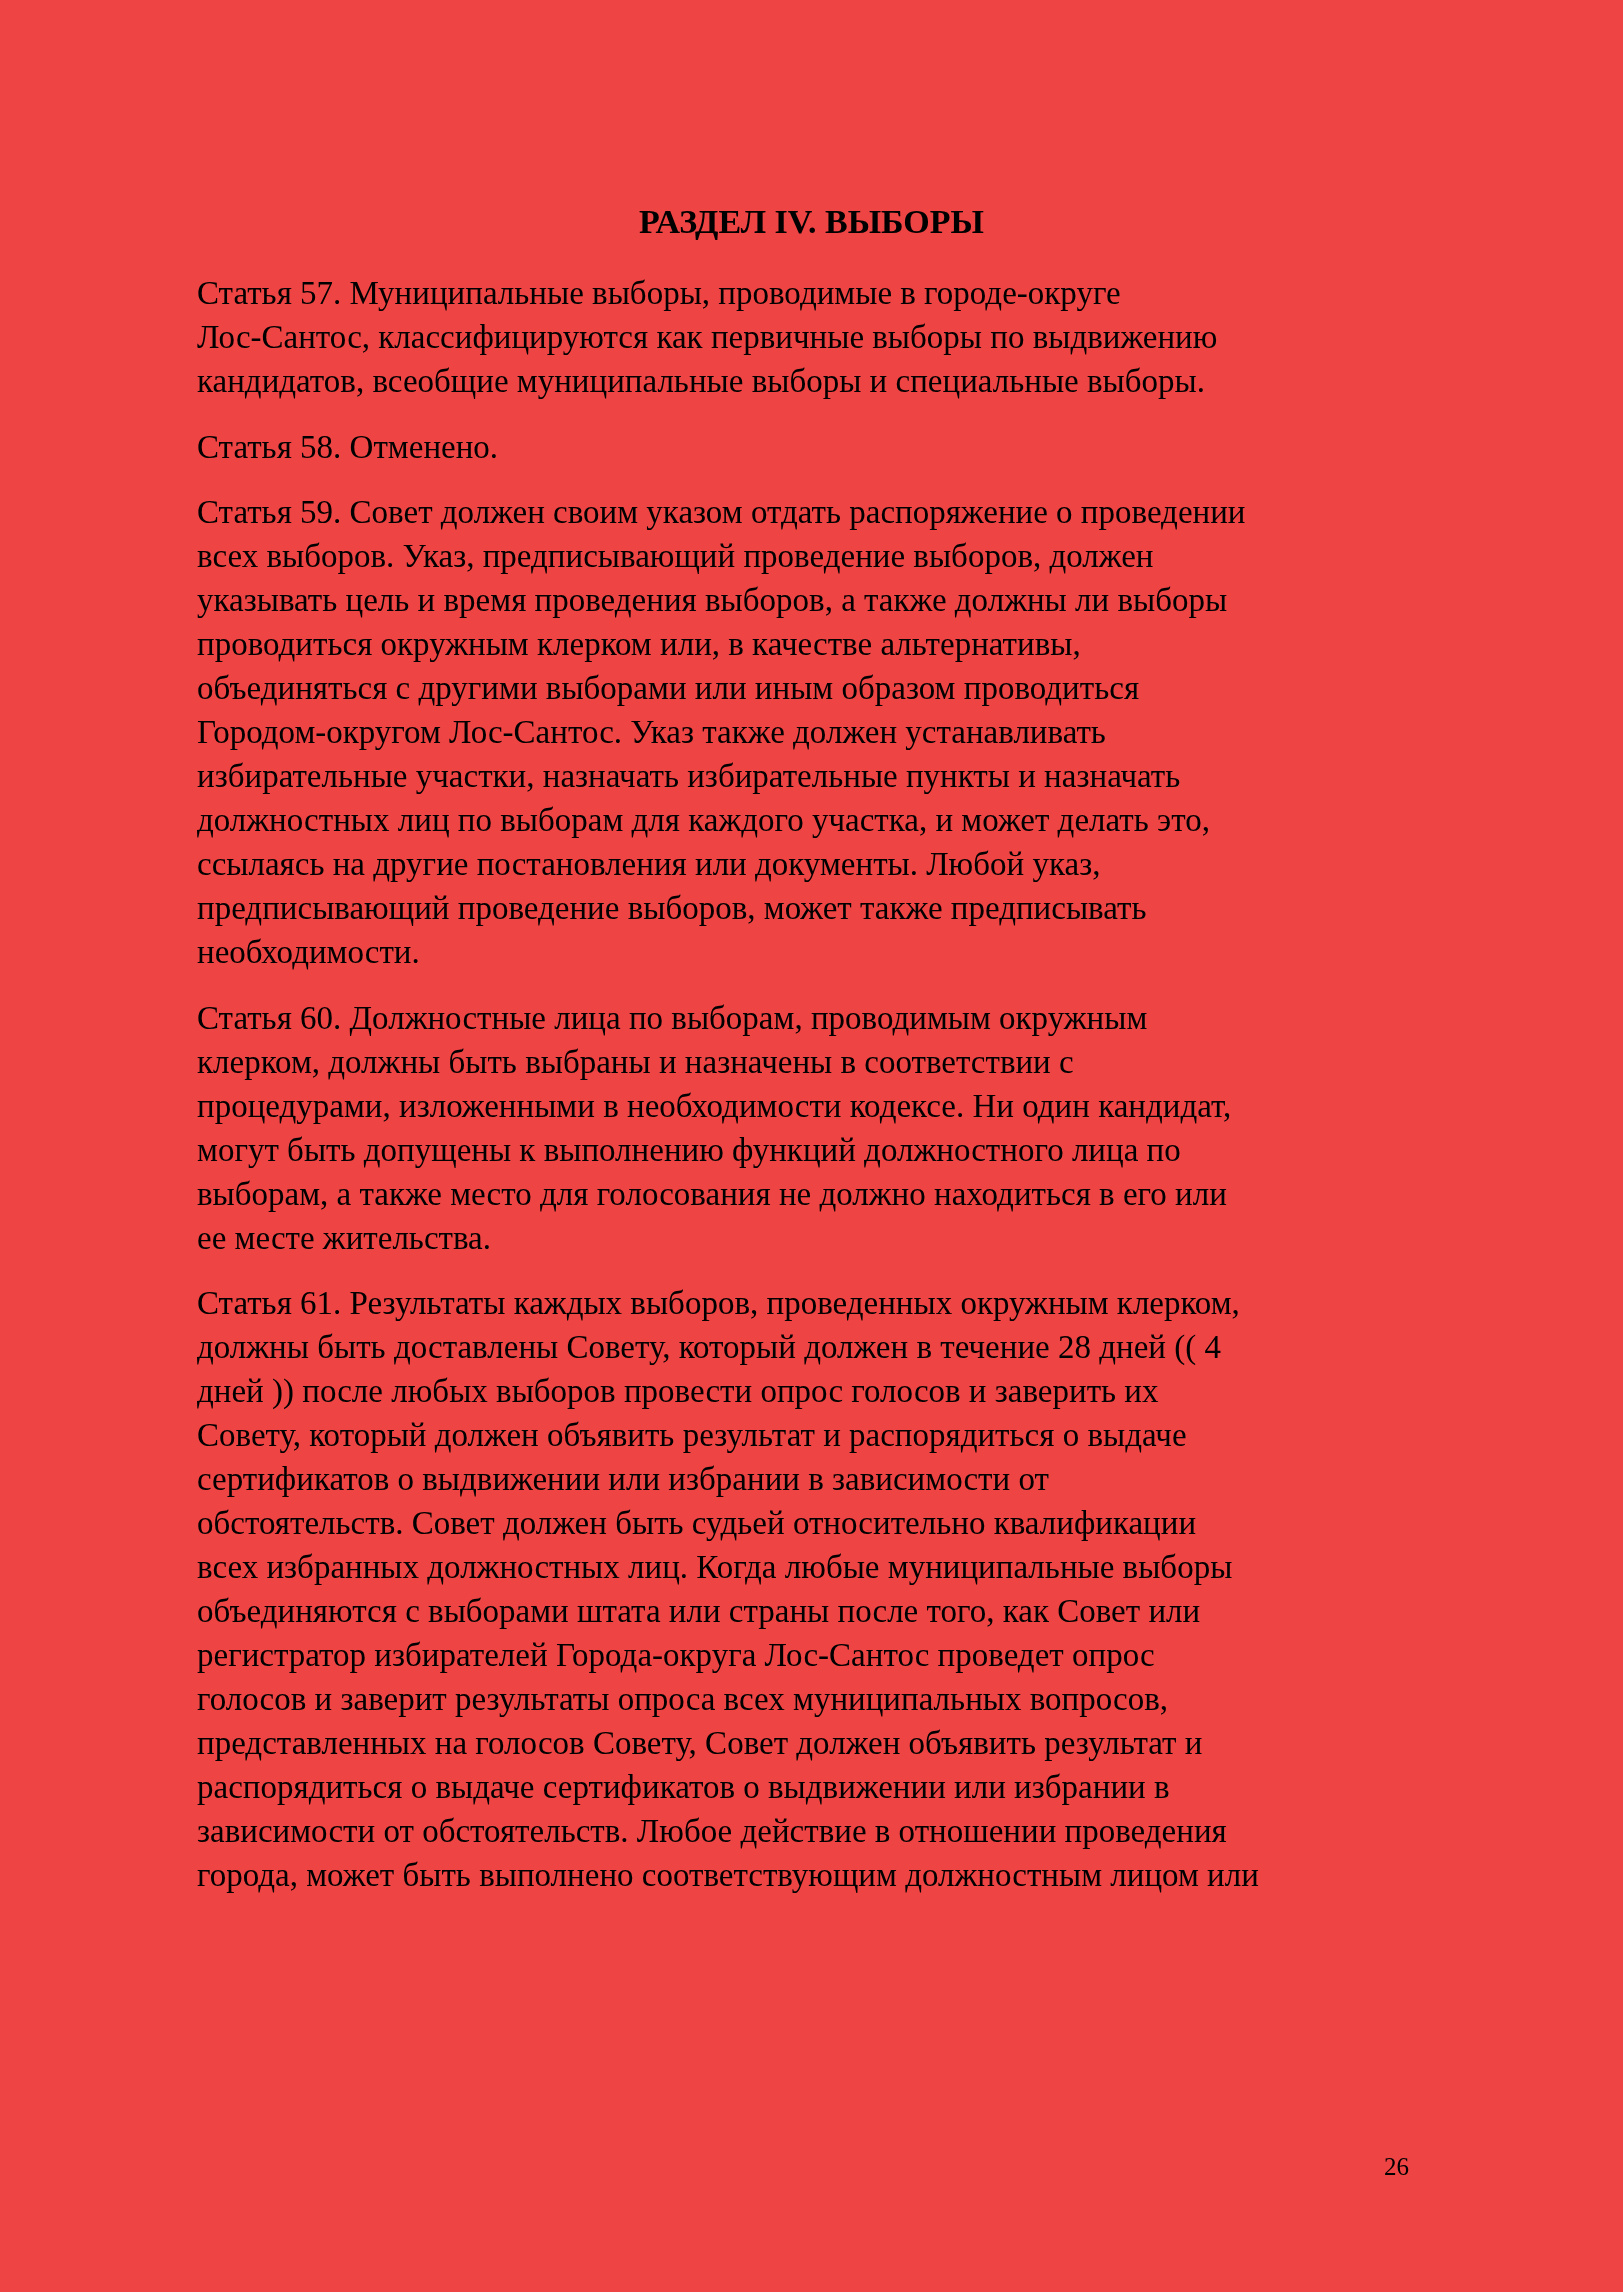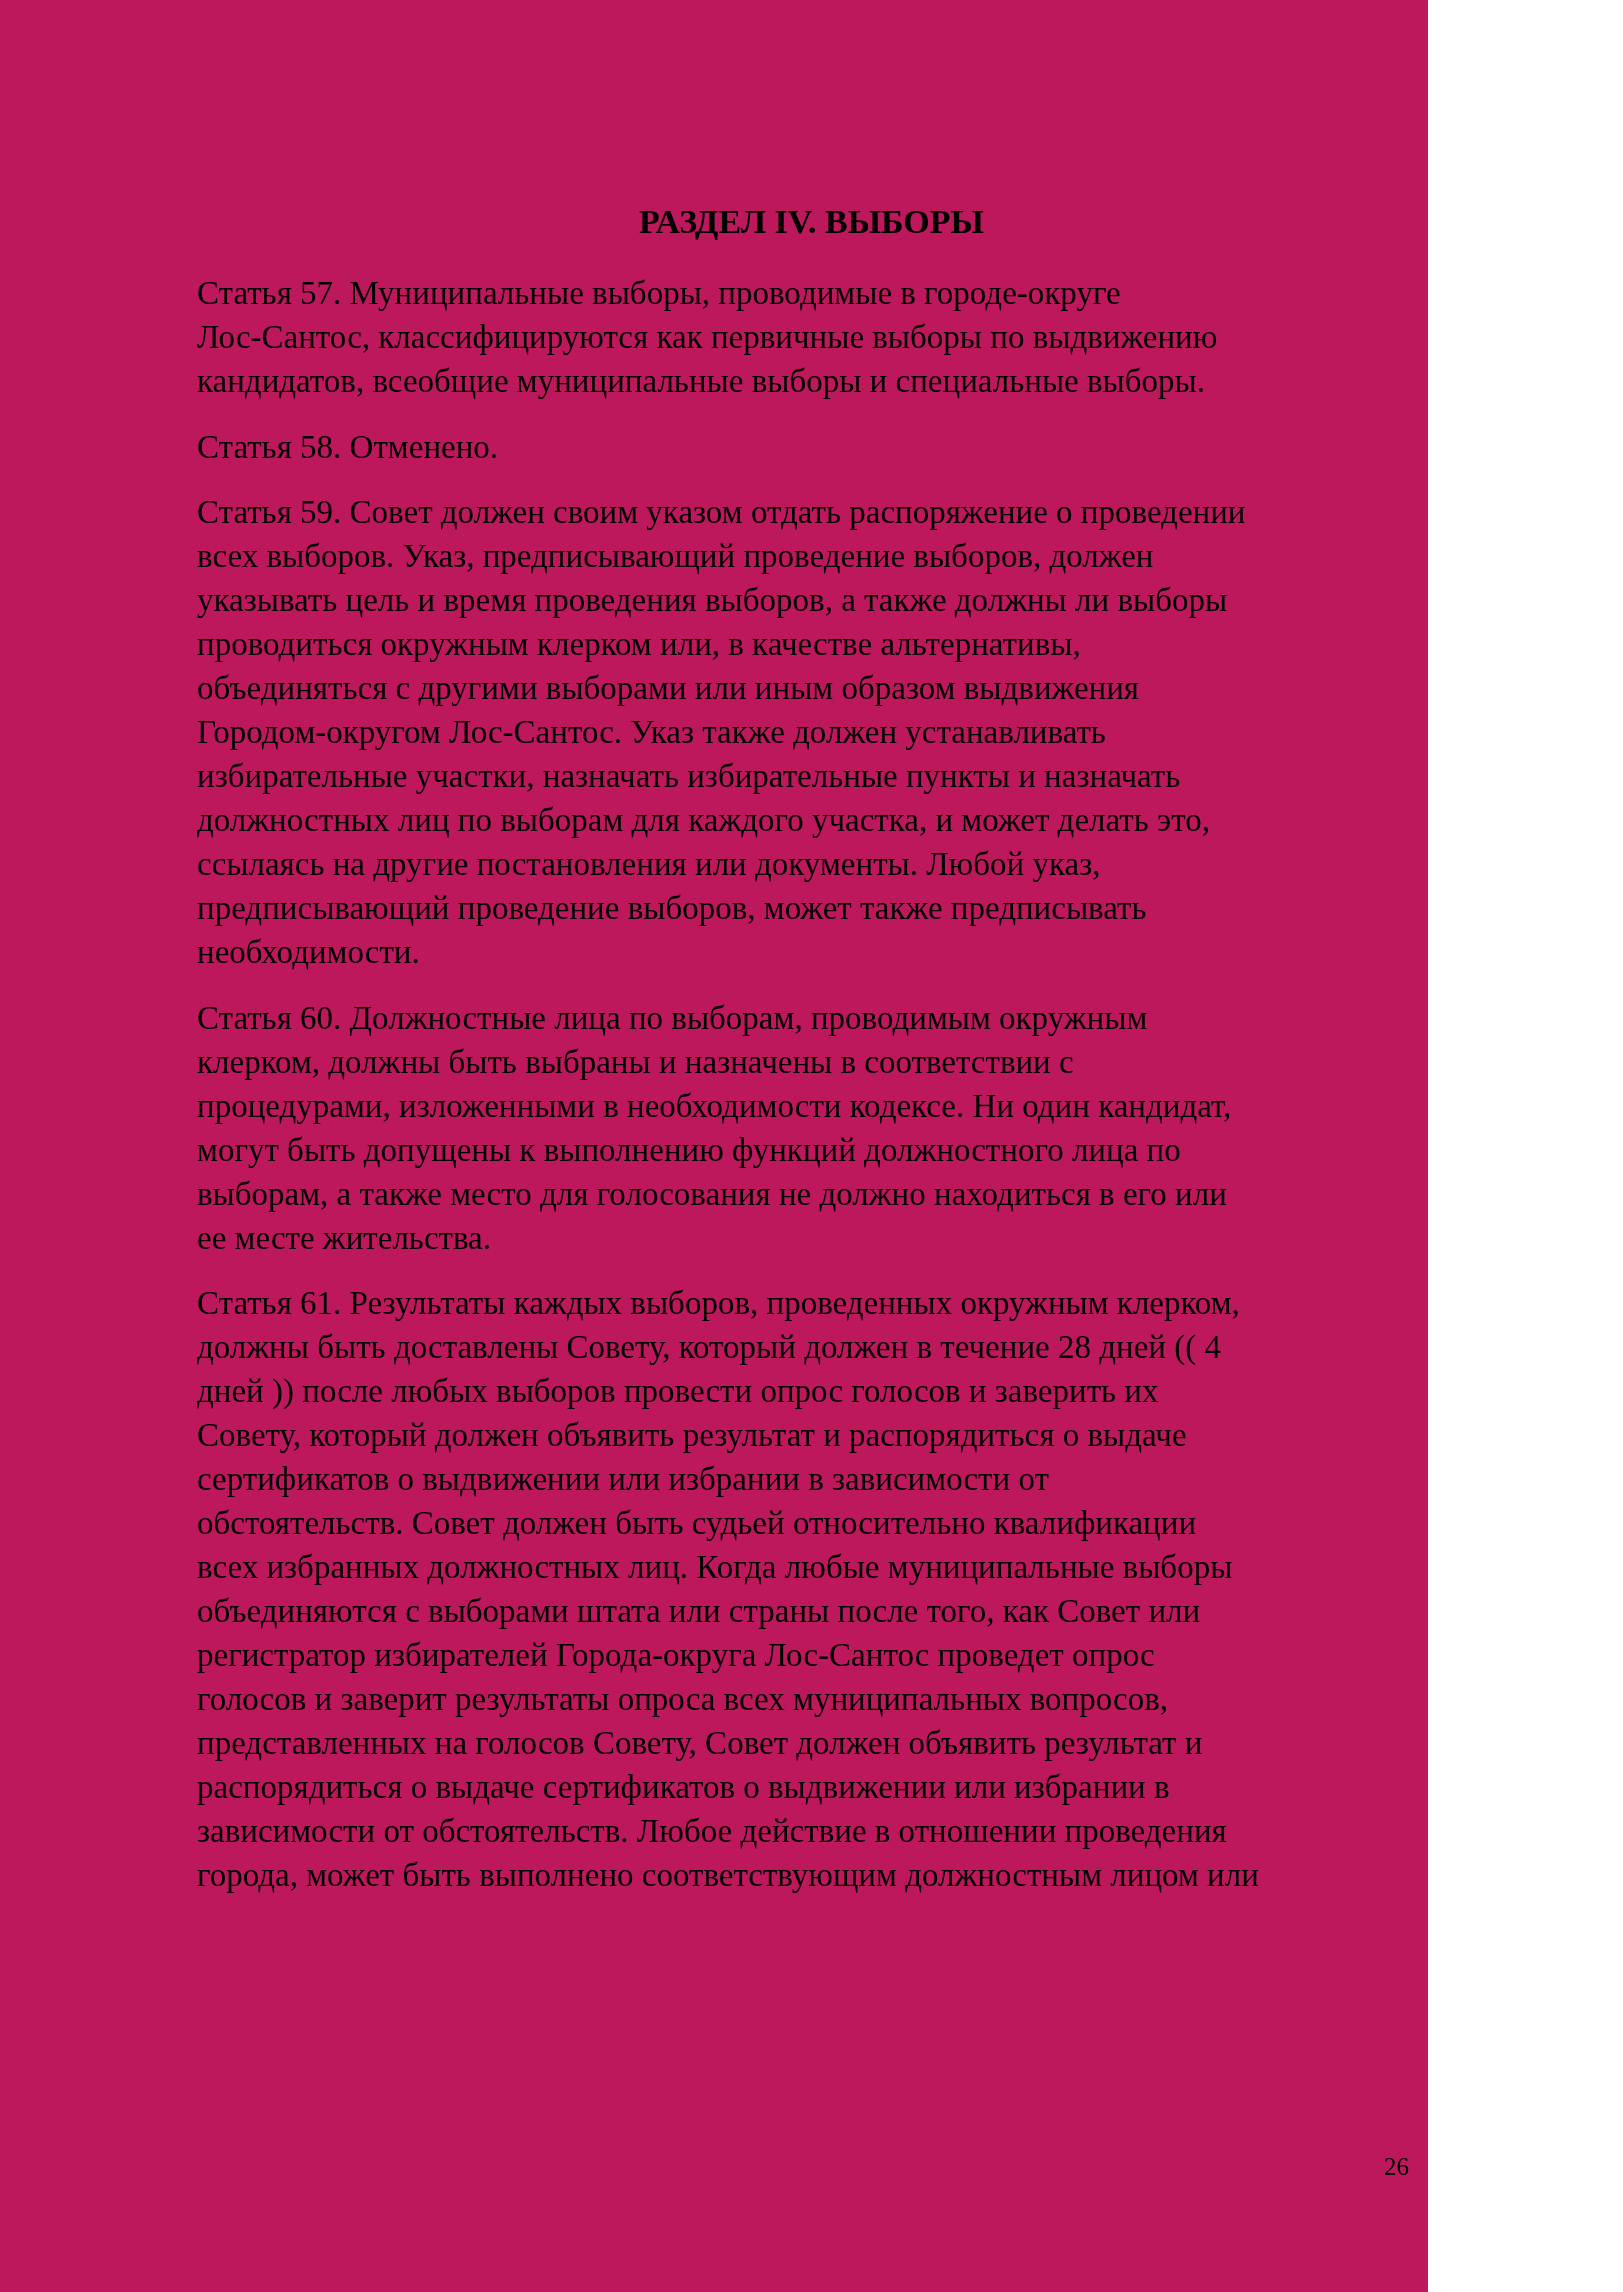--- a/index.html
+++ b/index.html
@@ -12,23 +12,23 @@
       height: 2293px;
       position: relative;
       overflow: hidden;
       font-family: "Liberation Serif", "DejaVu Serif", serif;
       color: #000000;
     }
     .page {
       position: absolute;
       left: 0;
       top: 0;
-      width: 1428px;
+      width: 1623px;
       height: 2293px;
-      background: #be185d;
+      background: #ef4444;
       text-decoration: underline;
     }
     .heading {
       position: absolute;
       left: 0;
       width: 1623px;
       top: 200px;
       text-align: center;
       font-weight: bold;
       font-size: 34px;
@@ -71,21 +71,21 @@
         <span class="line">кандидатов, всеобщие муниципальные выборы и специальные выборы.</span>
       </p>
     <p class="article">
         <span class="line">Статья 58. Отменено.</span>
       </p>
     <p class="article">
         <span class="line">Статья 59. Совет должен своим указом отдать распоряжение о проведении</span>
         <span class="line">всех выборов. Указ, предписывающий проведение выборов, должен</span>
         <span class="line">указывать цель и время проведения выборов, а также должны ли выборы</span>
         <span class="line">проводиться окружным клерком или, в качестве альтернативы,</span>
-        <span class="line">объединяться с другими выборами или иным образом выдвижения</span>
+        <span class="line">объединяться с другими выборами или иным образом проводиться</span>
         <span class="line">Городом-округом Лос-Сантос. Указ также должен устанавливать</span>
         <span class="line">избирательные участки, назначать избирательные пункты и назначать</span>
         <span class="line">должностных лиц по выборам для каждого участка, и может делать это,</span>
         <span class="line">ссылаясь на другие постановления или документы. Любой указ,</span>
         <span class="line">предписывающий проведение выборов, может также предписывать</span>
         <span class="line">необходимости.</span>
       </p>
     <p class="article">
         <span class="line">Статья 60. Должностные лица по выборам, проводимым окружным</span>
         <span class="line">клерком, должны быть выбраны и назначены в соответствии с</span>

